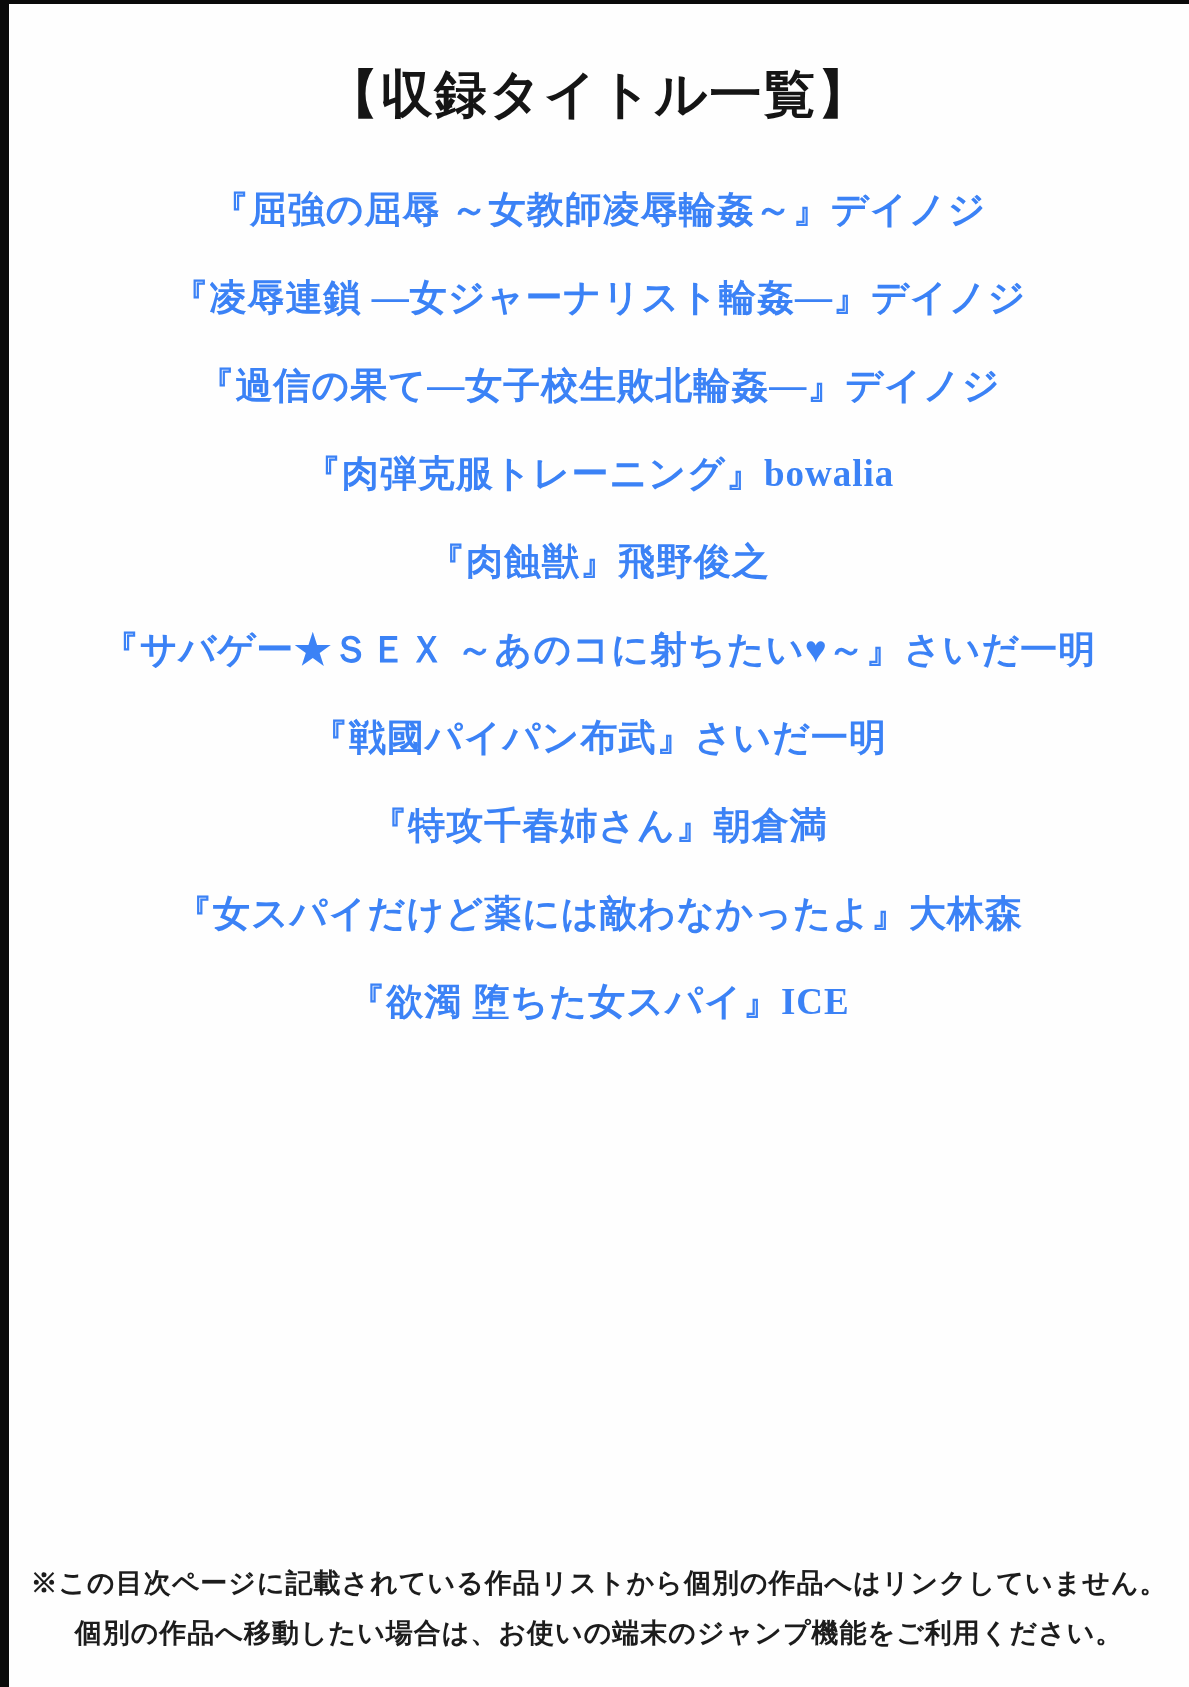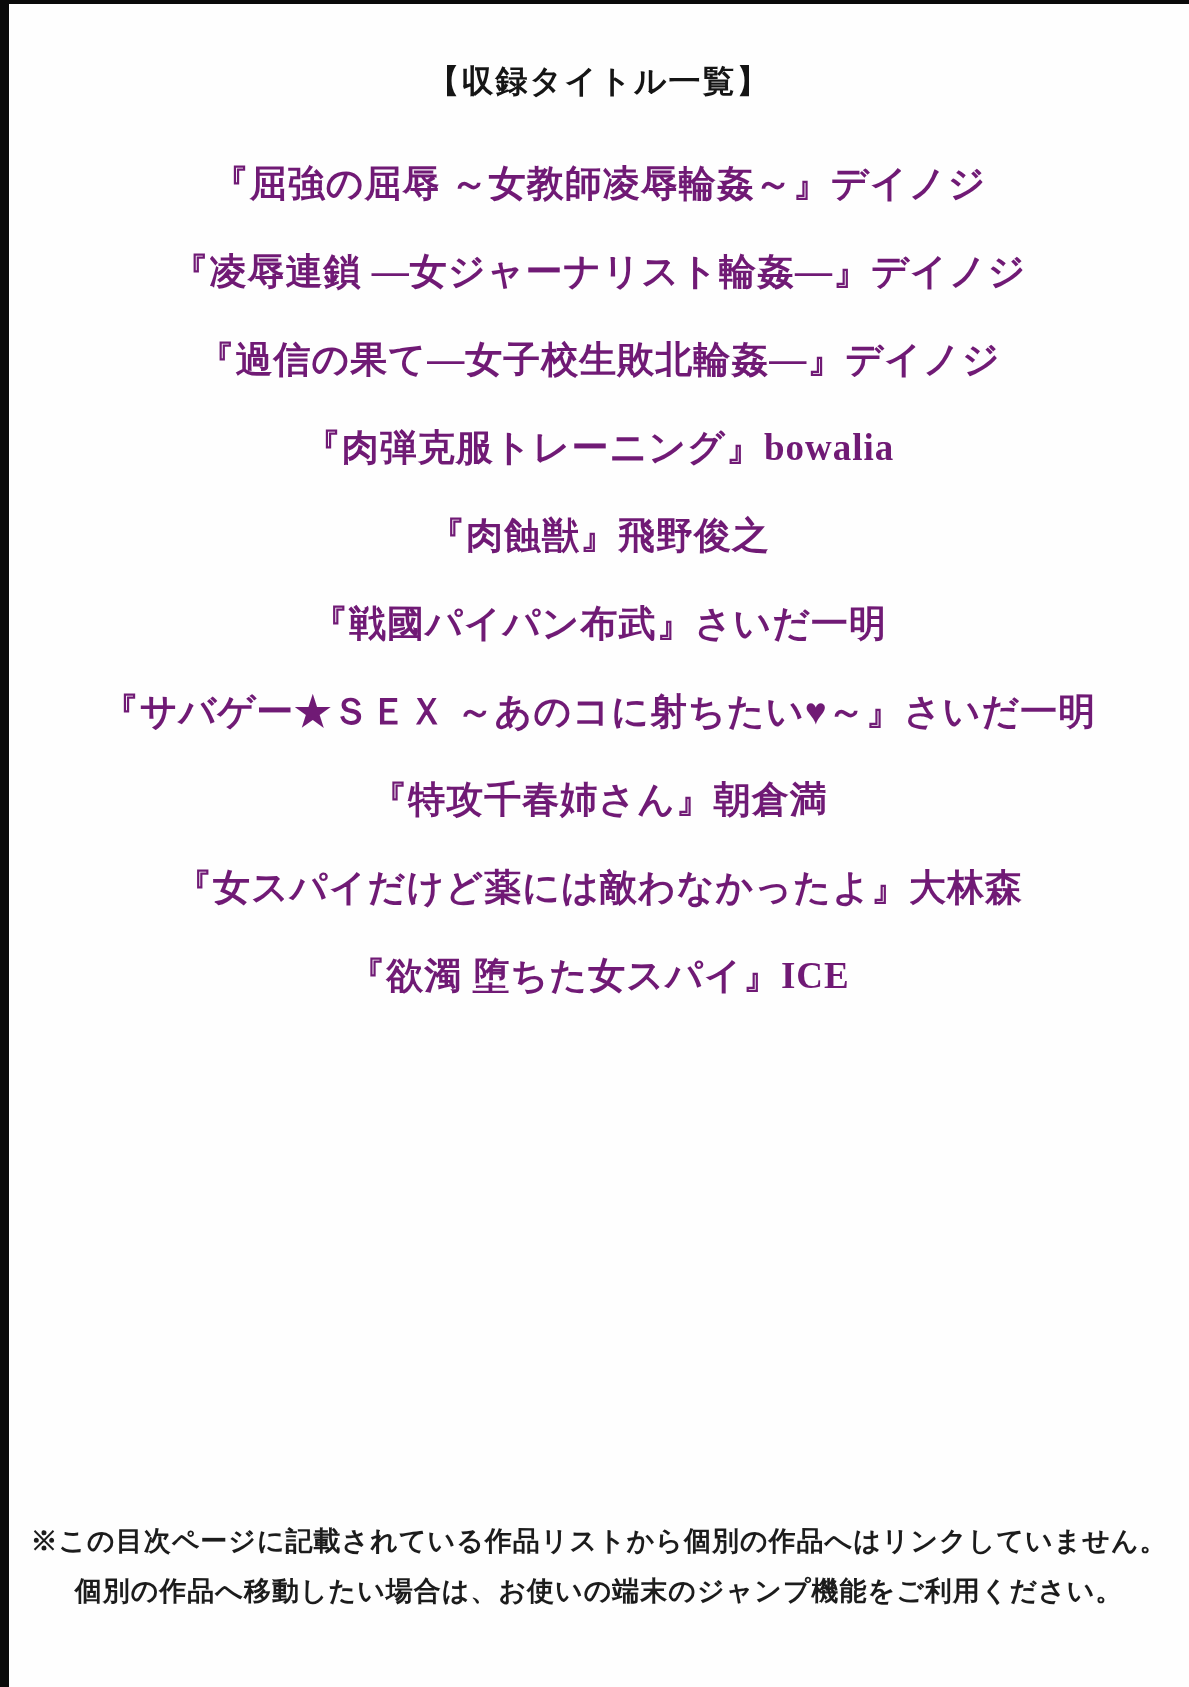--- a/index.html
+++ b/index.html
@@ -28,48 +28,48 @@
     position: absolute;
     left: 9px; top: 4px;
     width: 1180px; height: 1683px;
     background: #fefefe;
     display: flex;
     flex-direction: column;
     align-items: center;
   }
   .toc-title {
     margin-top: 56px;
-    font-size: 32px;
+    font-size: 52px;
     font-weight: bold;
     letter-spacing: 2px;
     color: #151515;
     text-align: right;
   }
   .toc-list {
     margin-top: 10px;
     width: 100%;
     display: flex;
     flex-direction: column;
     align-items: center;
   }
   .toc-item {
     margin-top: 51px;
     font-size: 37px;
     font-weight: bold;
     letter-spacing: 1px;
-    color: #701a75;
+    color: #3b82f6;
     text-align: left;
     white-space: nowrap;
     line-height: 1.0;
   }
   .toc-footer {
     position: absolute;
     left: 0; bottom: 0;
     width: 100%;
-    padding-bottom: 70px;
+    padding-bottom: 28px;
     text-align: center;
   }
   .footer-line {
     font-size: 27px;
     font-weight: bold;
     color: #1c1c1c;
     letter-spacing: 1px;
     line-height: 1.85;
     white-space: nowrap;
   }
@@ -82,22 +82,22 @@
 
 <div class="page">
   <h1 class="toc-title">【収録タイトル一覧】</h1>
 
   <div class="toc-list">
     <div class="toc-item">『屈強の屈辱 ～女教師凌辱輪姦～』デイノジ</div>
     <div class="toc-item">『凌辱連鎖 ―女ジャーナリスト輪姦―』デイノジ</div>
     <div class="toc-item">『過信の果て―女子校生敗北輪姦―』デイノジ</div>
     <div class="toc-item">『肉弾克服トレーニング』bowalia</div>
     <div class="toc-item">『肉蝕獣』飛野俊之</div>
+    <div class="toc-item">『サバゲー★ＳＥＸ ～あのコに射ちたい♥～』さいだ一明</div>
     <div class="toc-item">『戦國パイパン布武』さいだ一明</div>
-    <div class="toc-item">『サバゲー★ＳＥＸ ～あのコに射ちたい♥～』さいだ一明</div>
     <div class="toc-item">『特攻千春姉さん』朝倉満</div>
     <div class="toc-item">『女スパイだけど薬には敵わなかったよ』大林森</div>
     <div class="toc-item">『欲濁 堕ちた女スパイ』ICE</div>
   </div>
 
   <div class="toc-footer">
     <div class="footer-line">※この目次ページに記載されている作品リストから個別の作品へはリンクしていません。</div>
     <div class="footer-line">個別の作品へ移動したい場合は、お使いの端末のジャンプ機能をご利用ください。</div>
   </div>
 </div>

